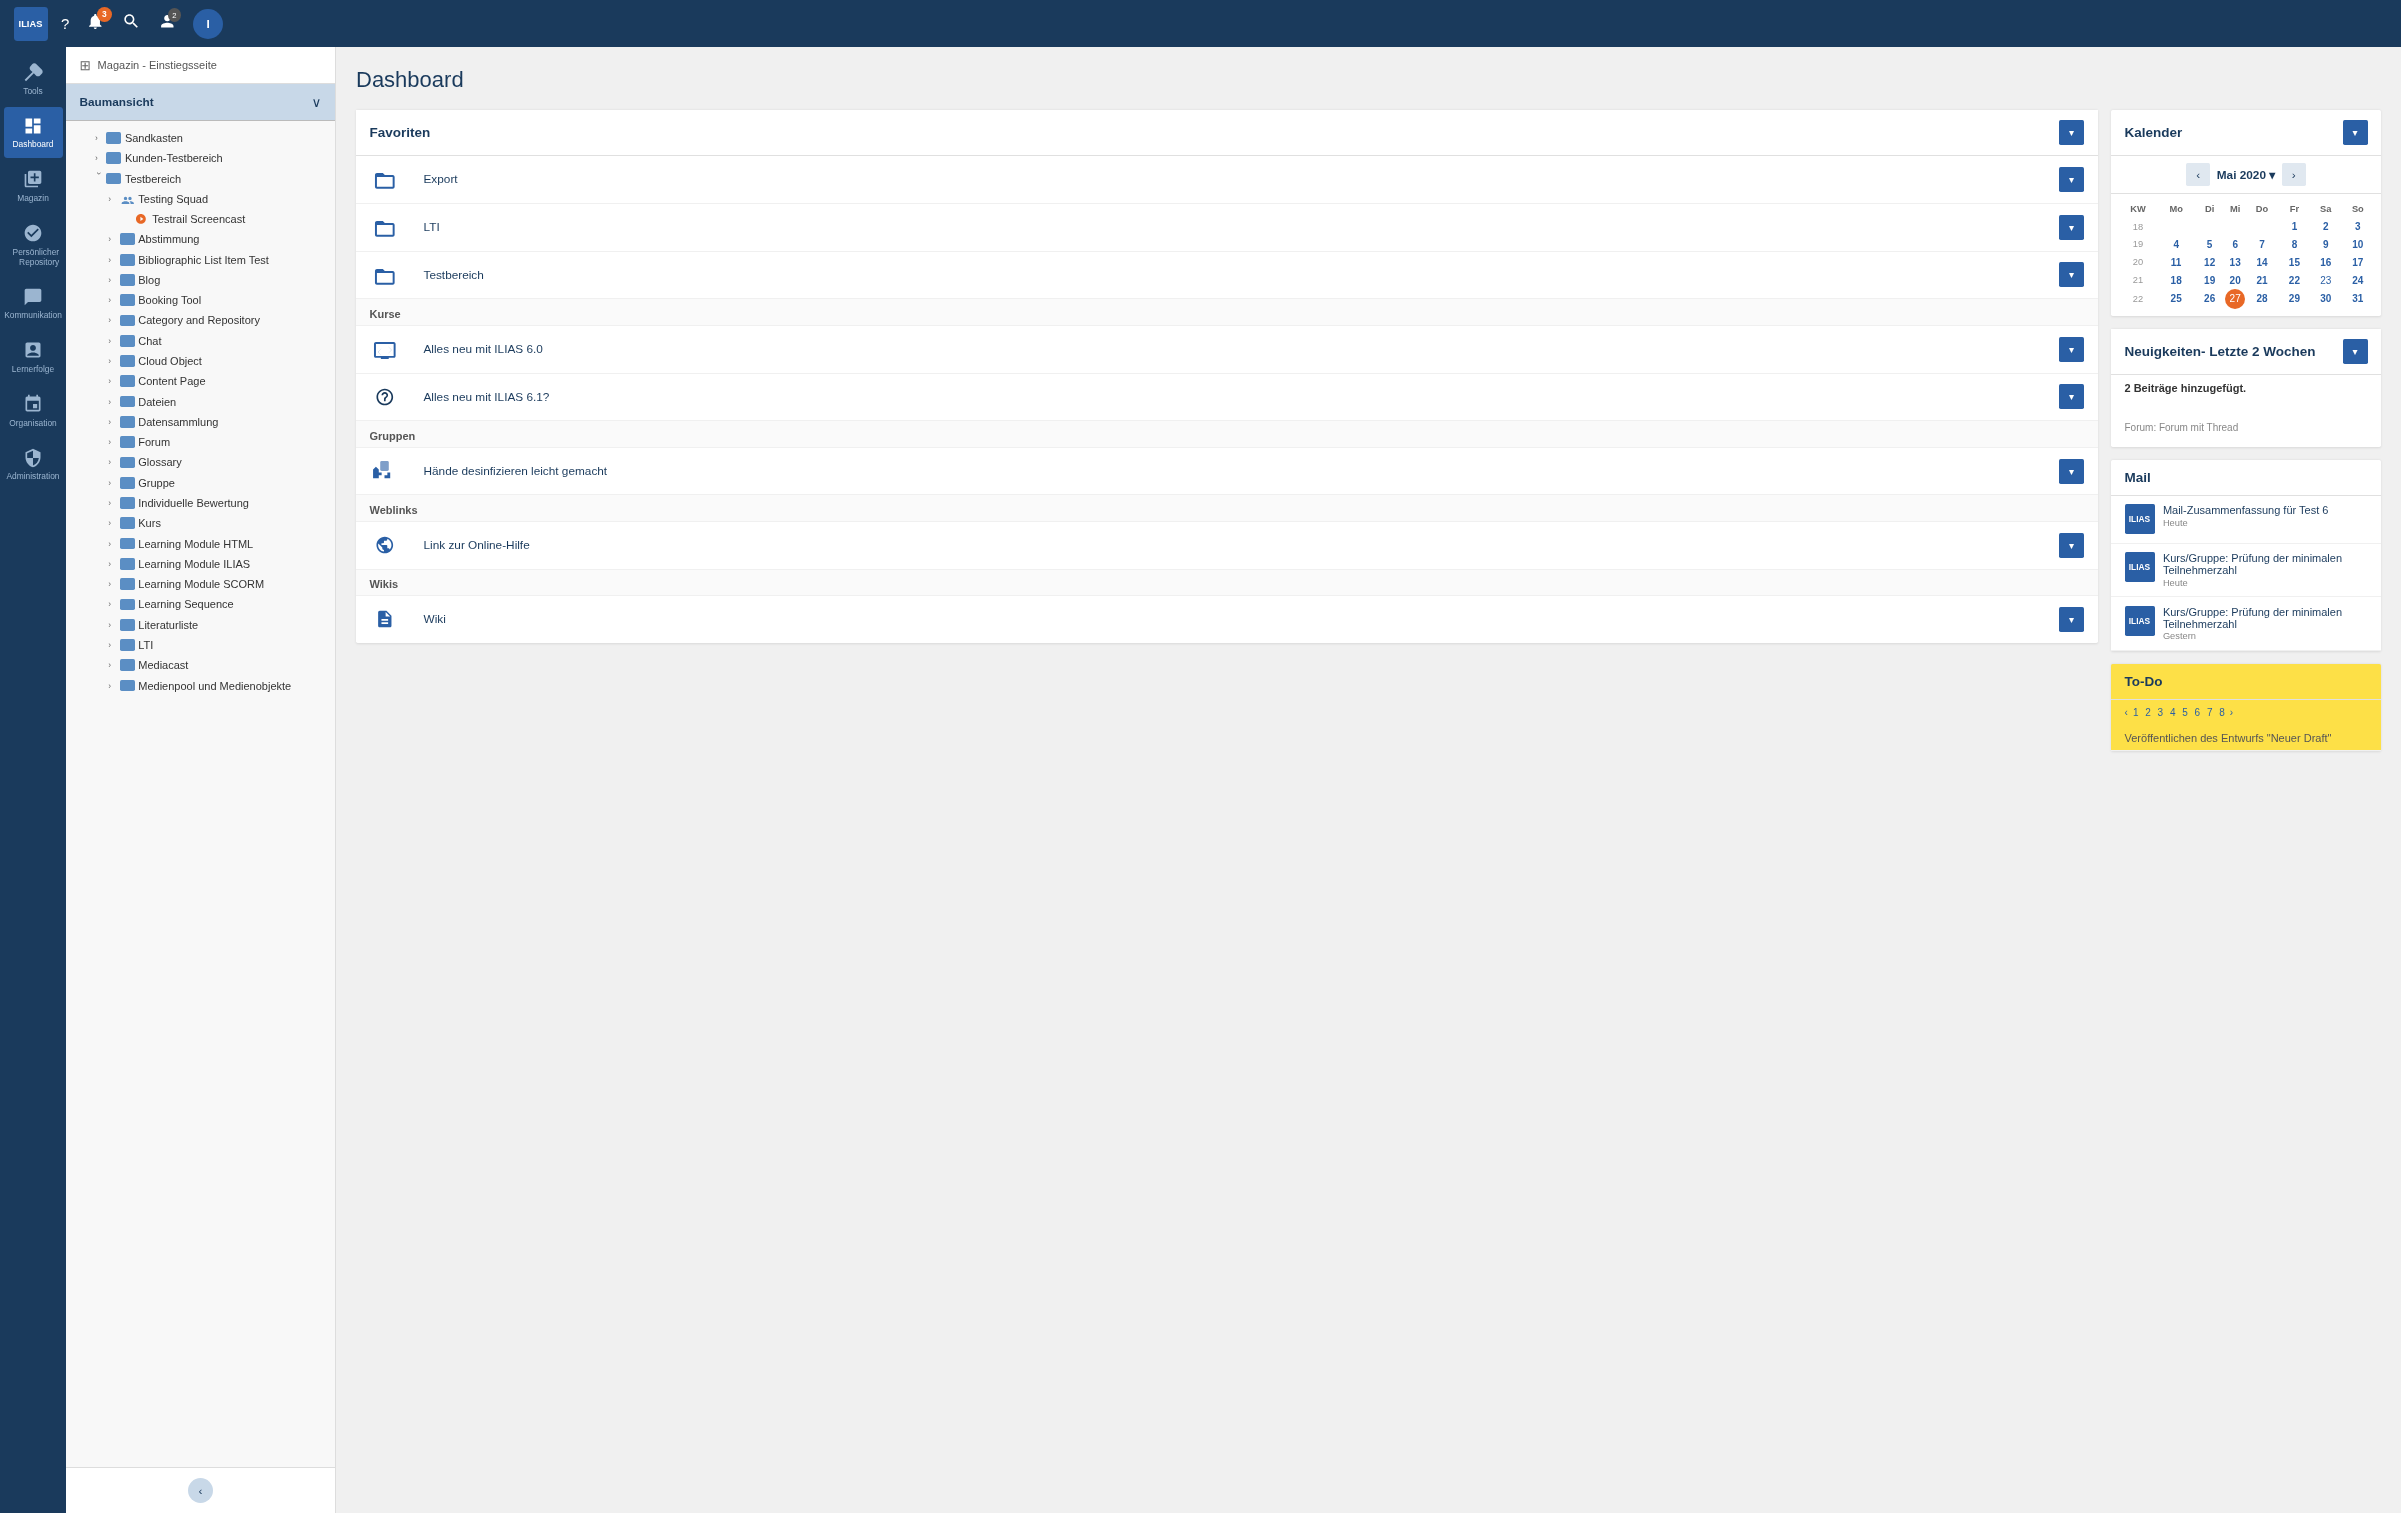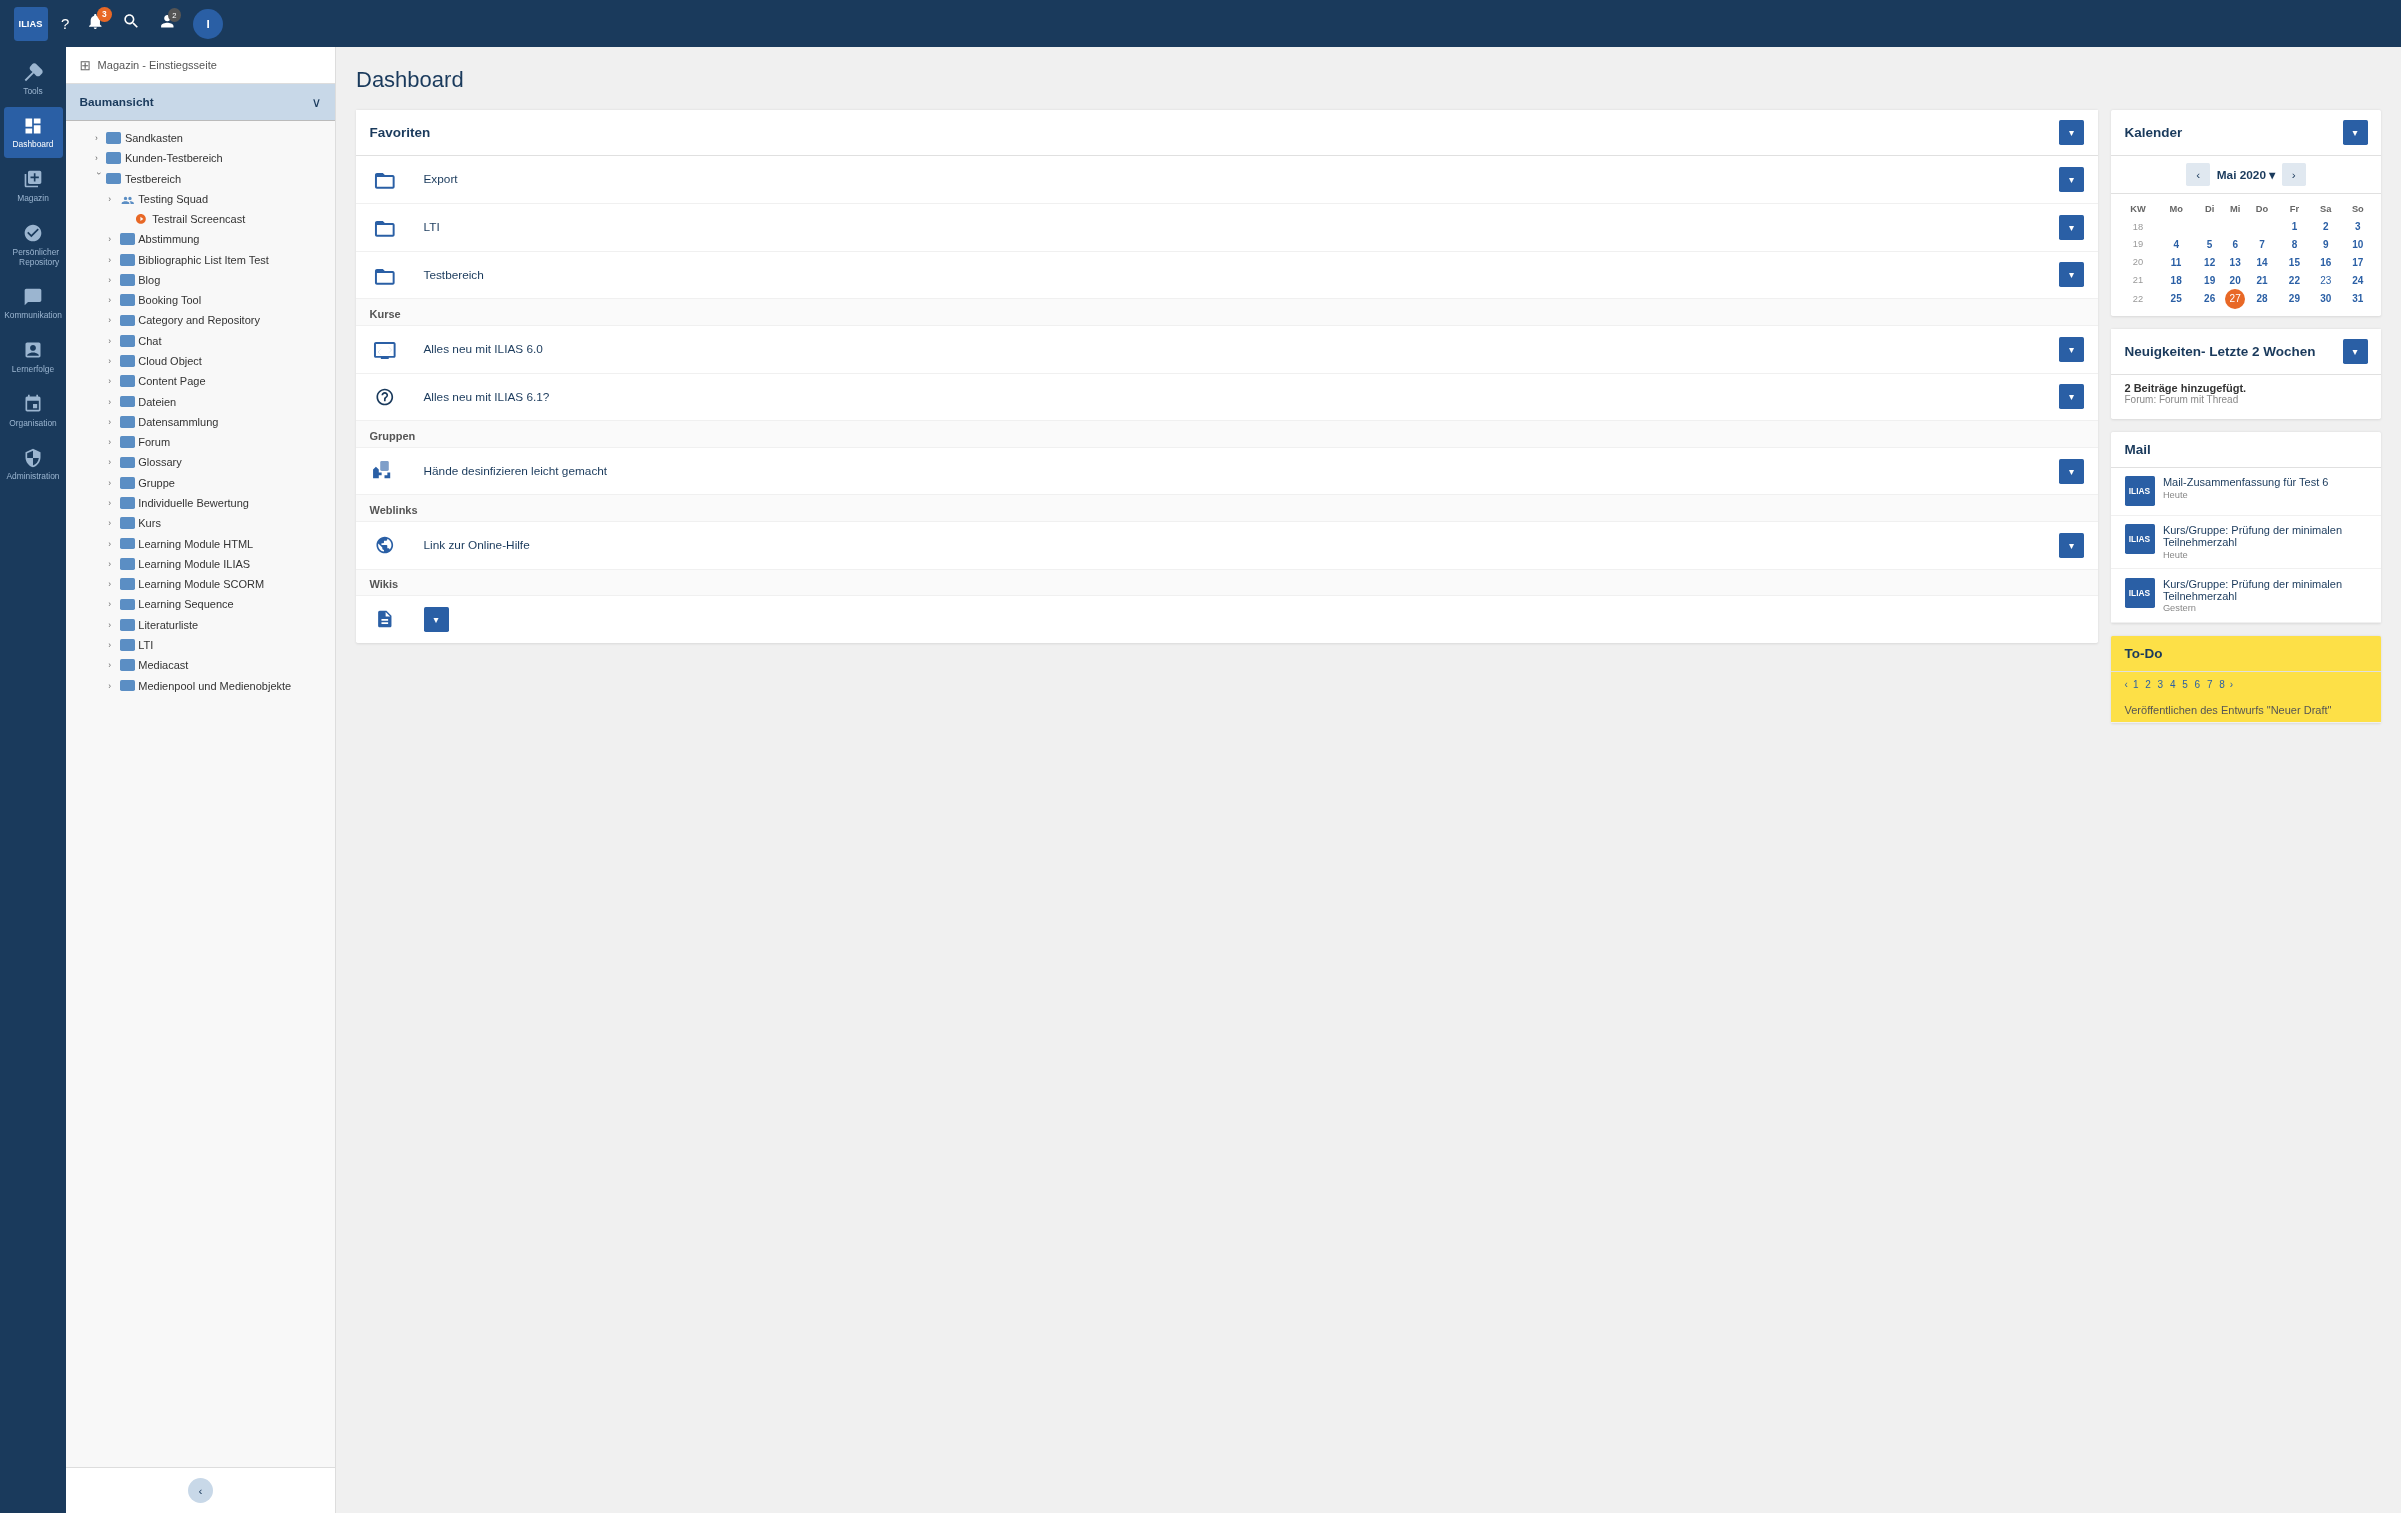--- a/index.html
+++ b/index.html
@@ -462,20 +462,21 @@
             <button class="dropdown-btn">▾</button>
           </div>
 
           <div class="section-label">Wikis</div>
           <div class="card-item">
             <div class="item-icon">
               <svg width="23.6" height="20" viewBox="0 0 24 24" fill="#2a5fa5">
                   <path d="M14 2H6c-1.1 0-1.99.9-1.99 2L4 20c0 1.1.89 2 1.99 2H18c1.1 0 2-.9 2-2V8l-6-6zm2 16H8v-2h8v2zm0-4H8v-2h8v2zm-3-5V3.5L18.5 9H13z"></path>
                 </svg>
             </div>
+            <span class="item-text">Wiki</span>
             <button class="dropdown-btn">▾</button>
           </div>
         </div>
       </div>
 
       <div class="right-col">
 
         <div class="calendar-card">
           <div class="cal-header">
             <span class="cal-title">Kalender</span>
@@ -556,21 +557,21 @@
           </div>
         </div>
 
         <div class="news-section">
           <div class="card-header">
             <span class="card-title">Neuigkeiten- Letzte 2 Wochen</span>
             <button class="dropdown-btn">▾</button>
           </div>
           <div class="news-item">
             <div><strong>2 Beiträge hinzugefügt.</strong></div>
-            <div style="color:#888;font-size:10px;">Forum: Forum mit Thread</div>
+            <div style="color:#888;font-size:10px;margin-top:28px;">Forum: Forum mit Thread</div>
           </div>
         </div>
 
         <div class="mail-section">
           <div class="mail-header">Mail</div>
           <div class="mail-item">
             <div class="mail-avatar">ILIAS</div>
             <div class="mail-content">
               <div class="mail-subject">Mail-Zusammenfassung für Test 6</div>
               <div class="mail-date">Heute</div>

